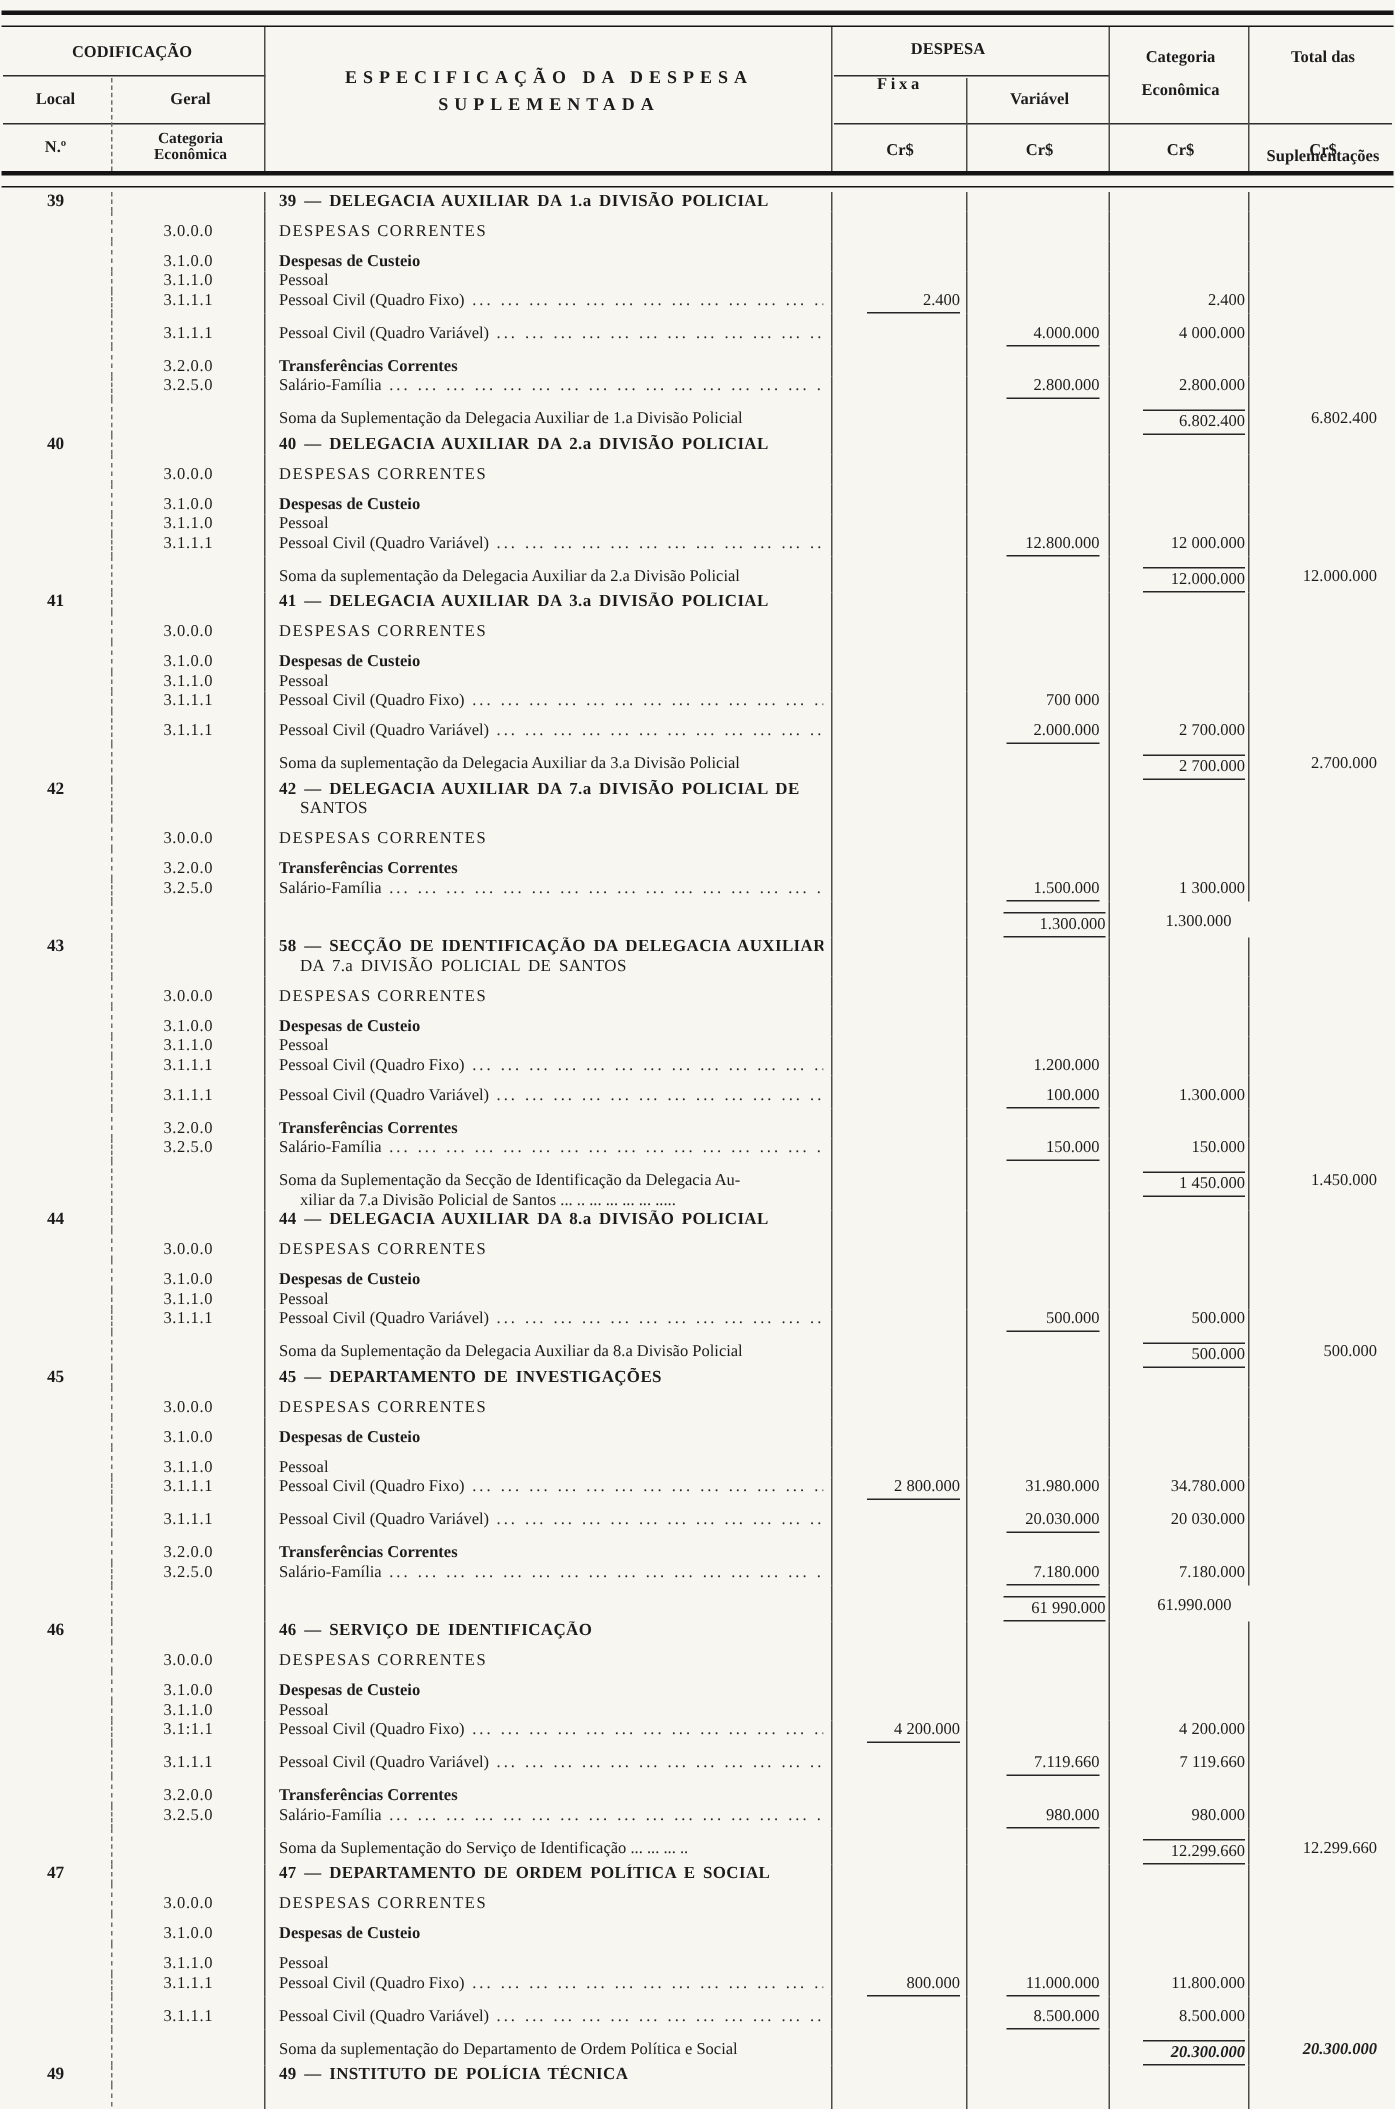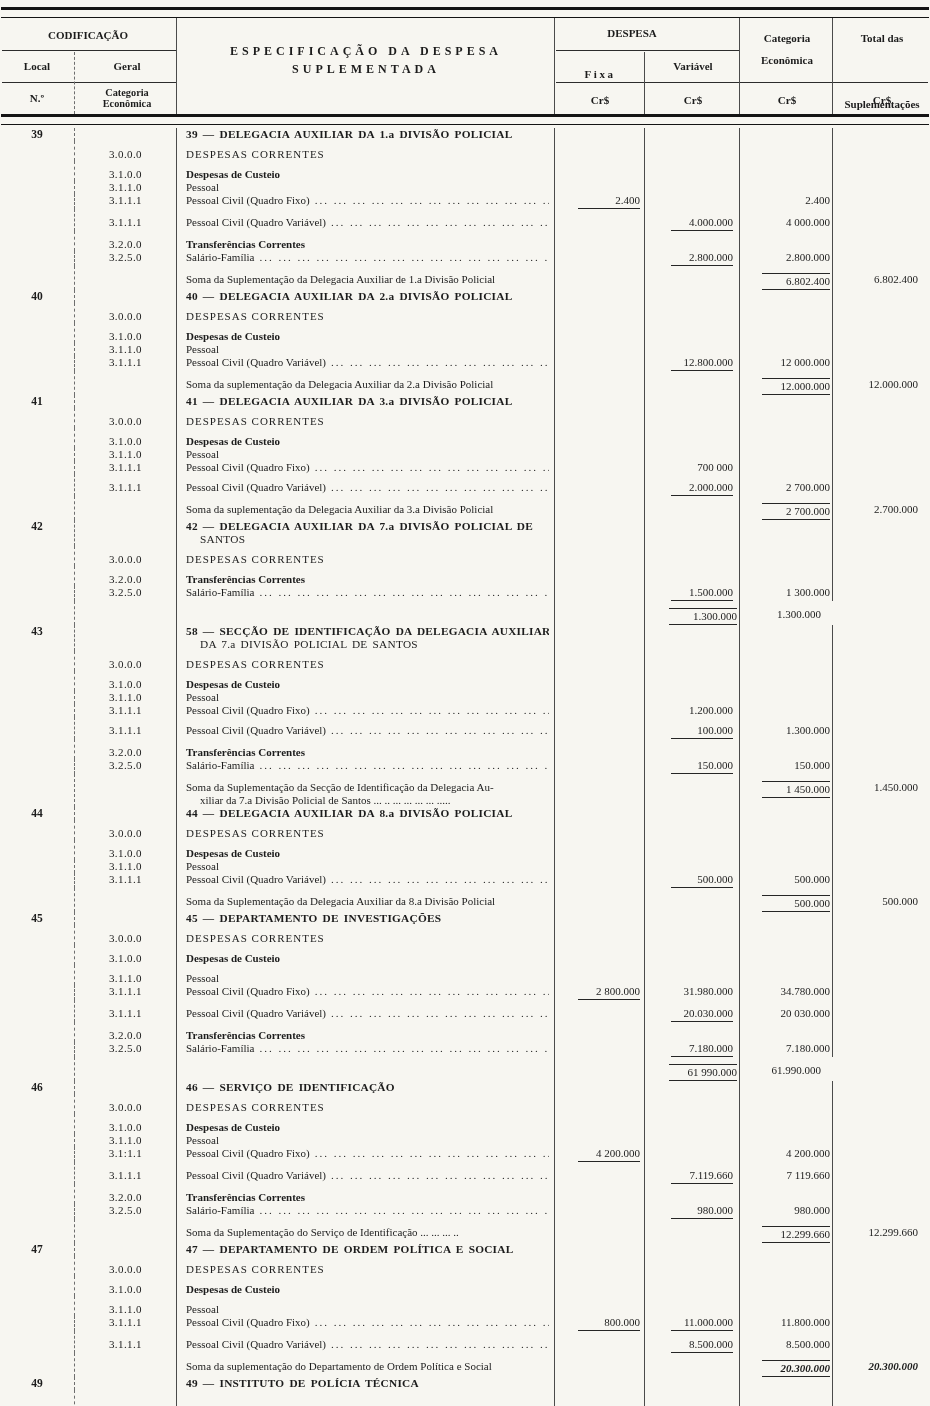--- a/index.html
+++ b/index.html
@@ -62,21 +62,21 @@
     <div class="hl" style="left:37px;top:74px;">N.º</div>
     <div class="hl sm" style="left:127px;top:69px;">
       <div>Categoria</div>
       <div>Econômica</div>
     </div>
 
     <div class="hl spread" style="left:366px;top:26px;">ESPECIFICAÇÃO DA DESPESA</div>
     <div class="hl spread" style="left:366px;top:44px;">SUPLEMENTADA</div>
 
     <div class="hl" style="left:632px;top:9px;">DESPESA</div>
-    <div class="hl" style="left:600px;top:50px;letter-spacing:2.5px;">Fixa</div>
+    <div class="hl" style="left:600px;top:32px;letter-spacing:2.5px;">Fixa</div>
     <div class="hl" style="left:693px;top:42px;">Variável</div>
 
     <div class="hl" style="left:787px;top:14px;">Categoria</div>
     <div class="hl" style="left:787px;top:36px;">Econômica</div>
 
     <div class="hl" style="left:882px;top:14px;">Total das</div>
     <div class="hl" style="left:882px;top:36px;margin-top:44px;">Suplementações</div>
 
     <div class="hl" style="left:600px;top:76px;">Cr$</div>
     <div class="hl" style="left:693px;top:76px;">Cr$</div>

